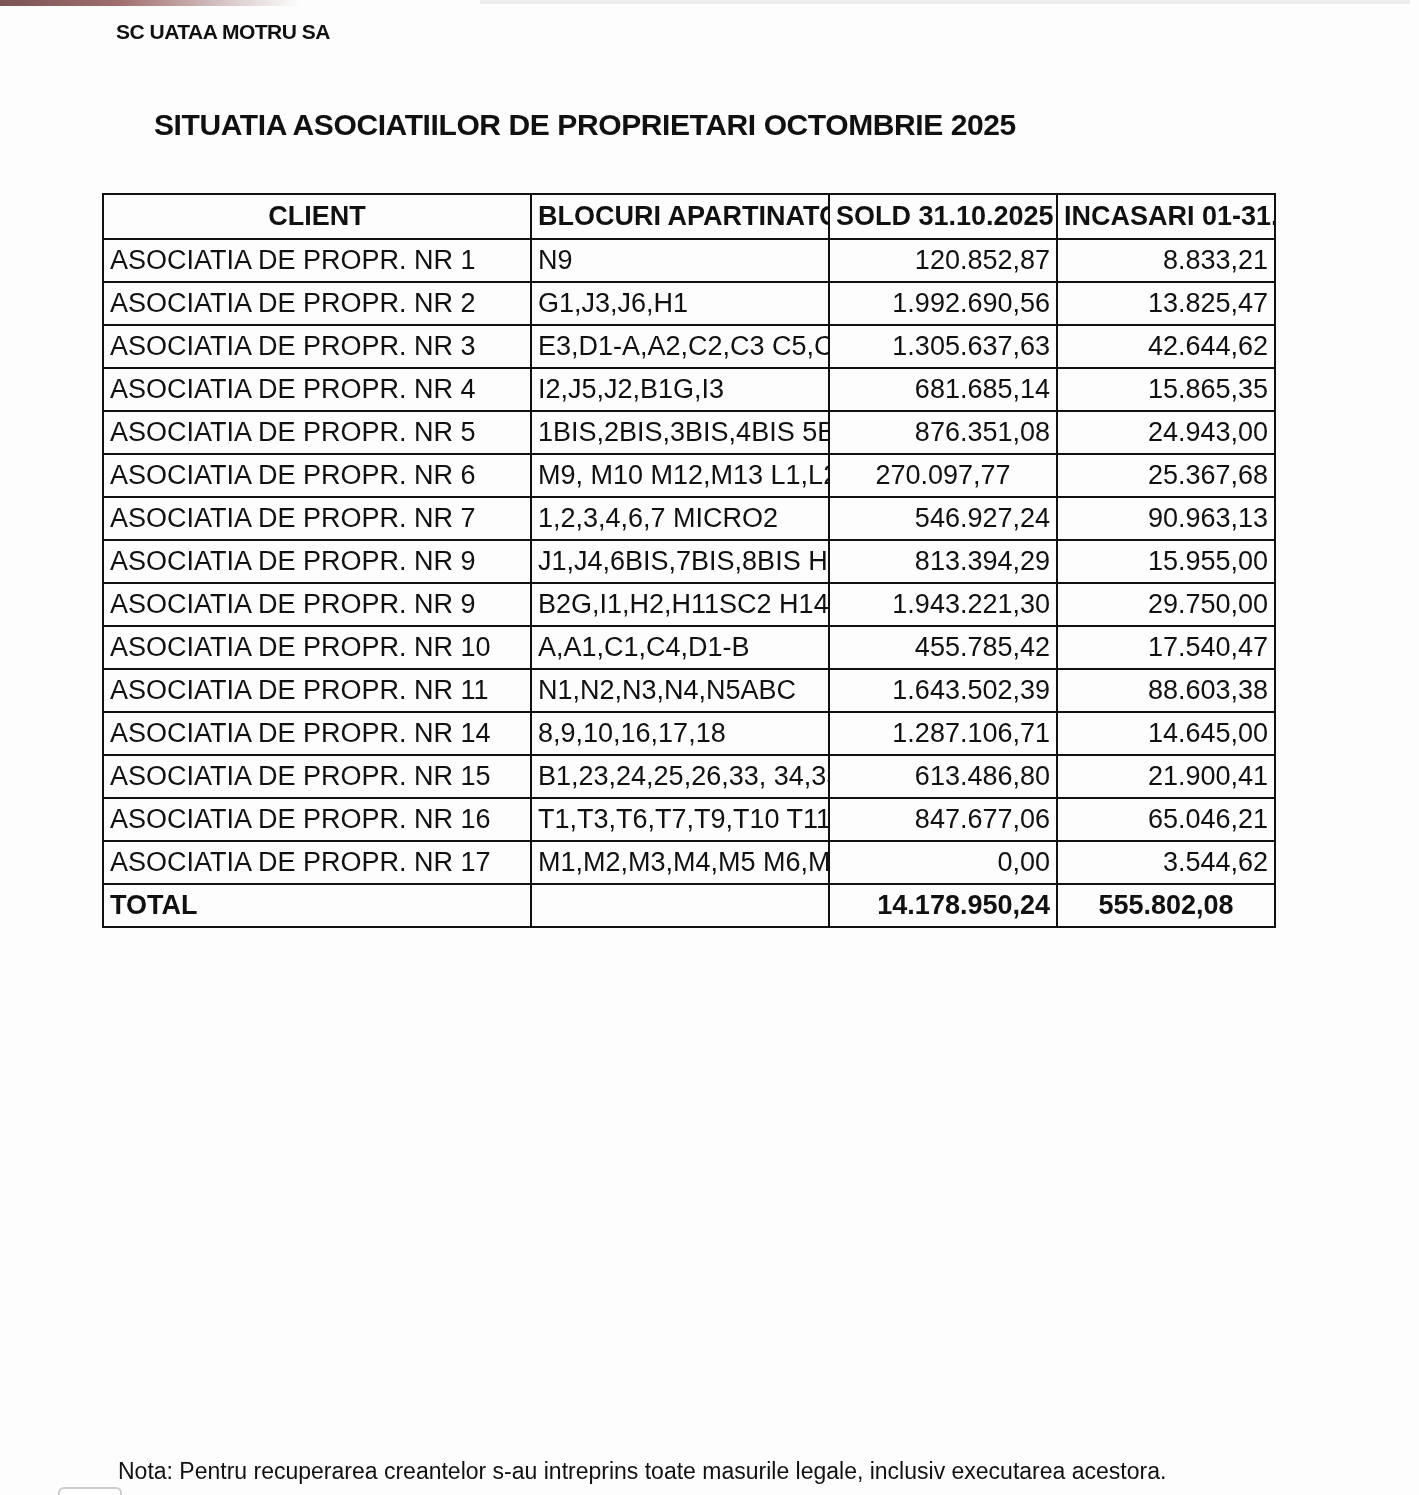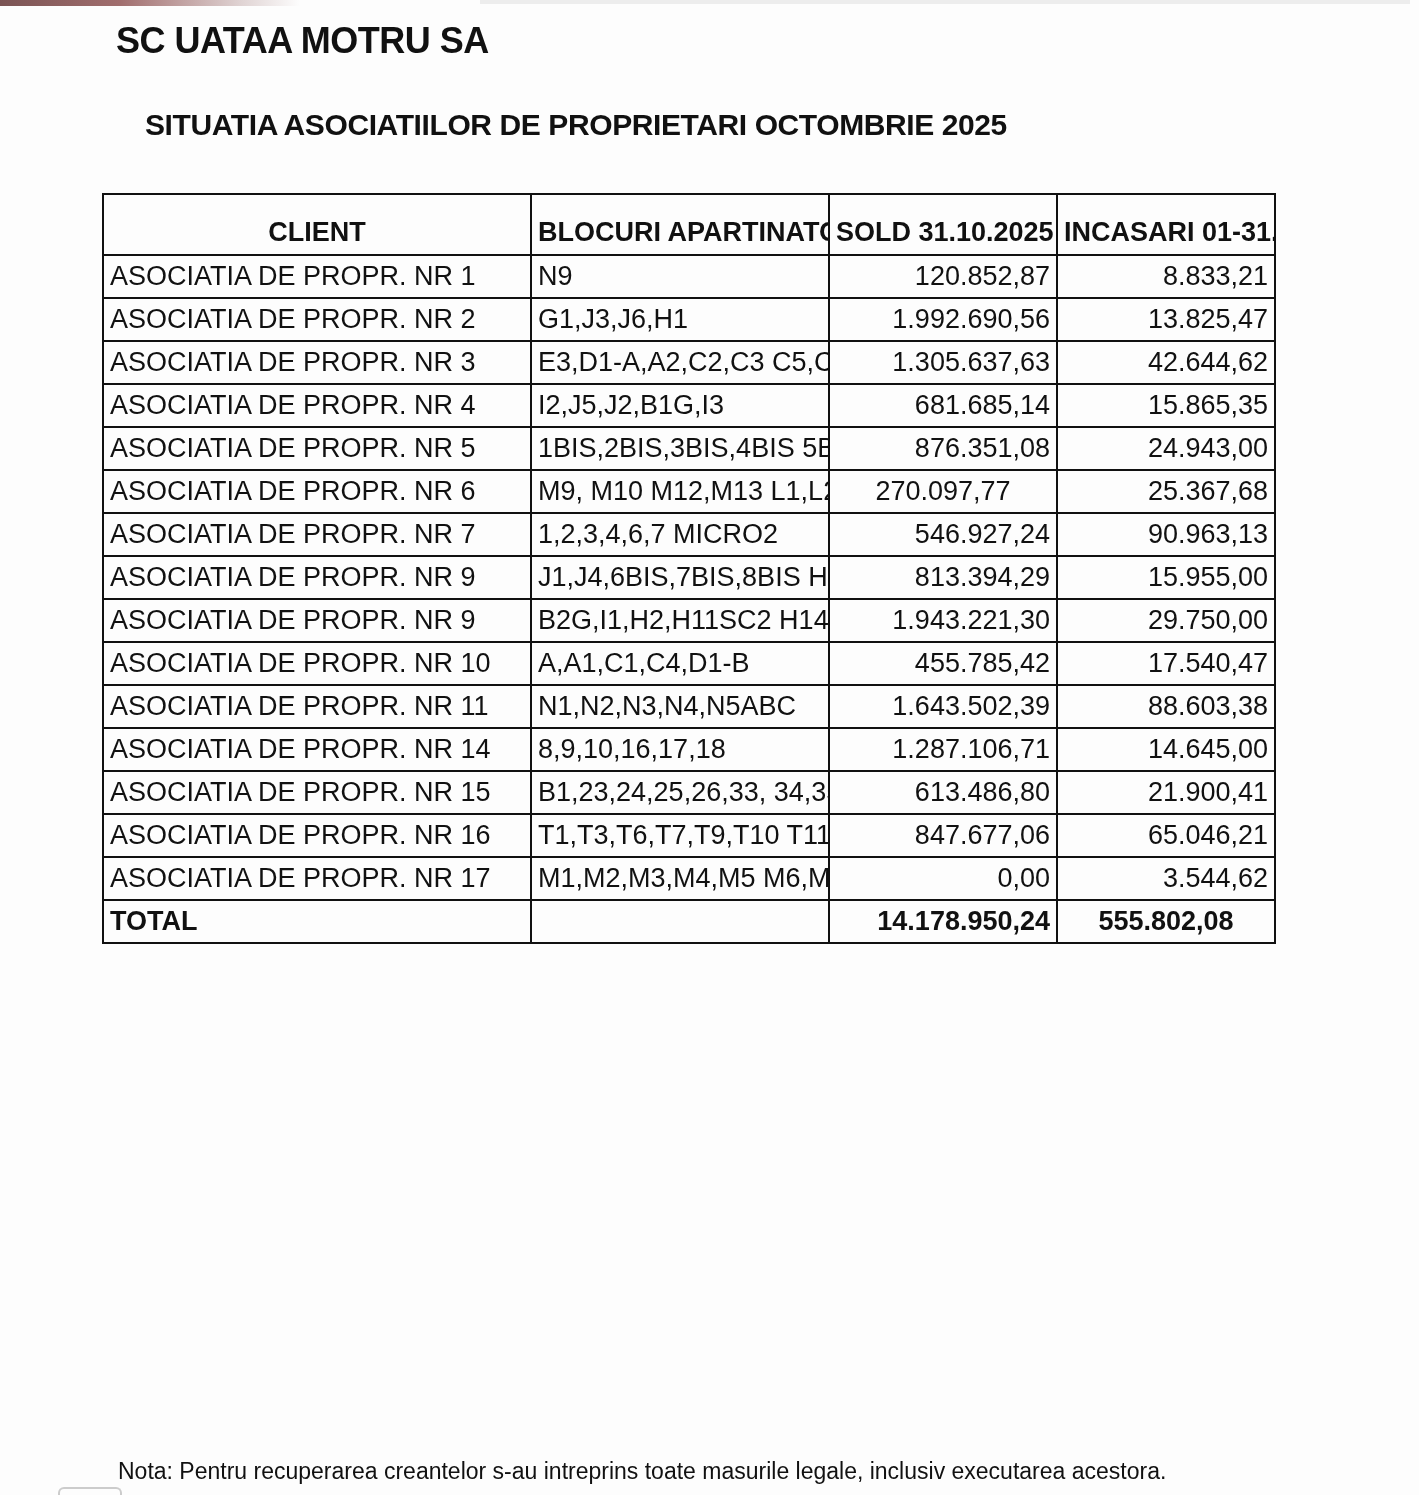--- a/index.html
+++ b/index.html
@@ -14,43 +14,43 @@
     position: absolute; left: 0; top: 0; width: 300px; height: 6px;
     background: linear-gradient(90deg, #5a2a2a 0%, #8a4a4a 40%, #d8c8c8 80%, transparent 100%);
     opacity: 0.8;
   }
   .top-faint {
     position: absolute; left: 480px; top: 0; width: 930px; height: 4px;
     background: #e6e6e6; opacity: 0.7;
   }
   .company {
     position: absolute; left: 116px; top: 20px;
-    font-size: 36px; font-weight: bold; letter-spacing: -0.5px;
+    font-size: 21px; font-weight: bold; letter-spacing: -0.5px;
   }
   .title {
-    position: absolute; left: 145px; top: 108px;
+    position: absolute; left: 154px; top: 108px;
     font-size: 30px; font-weight: bold; letter-spacing: -0.4px;
   }
   table.report {
     position: absolute; left: 102px; top: 193px;
     width: 1172px;
     border-collapse: collapse;
     table-layout: fixed;
     font-size: 27px;
   }
   table.report td, table.report th {
     border: 2.5px solid #111;
     padding: 0 6px;
     vertical-align: top;
     line-height: 41px;
     overflow: hidden; white-space: nowrap;
   }
   table.report th {
     font-weight: bold; text-align: center;
-    line-height: 43px; padding-top: 16px;
+    line-height: 43px; padding-top: 0;
   }
   col.c1 { width: 428px; }
   col.c2 { width: 298px; }
   col.c3 { width: 228px; }
   col.c4 { width: 218px; }
   .num { text-align: right; border-radius: 12px; }
   .blk { white-space: pre-line; }
   tr.total td { font-weight: bold; }
   .note {
     position: absolute; left: 118px; top: 1458px;

